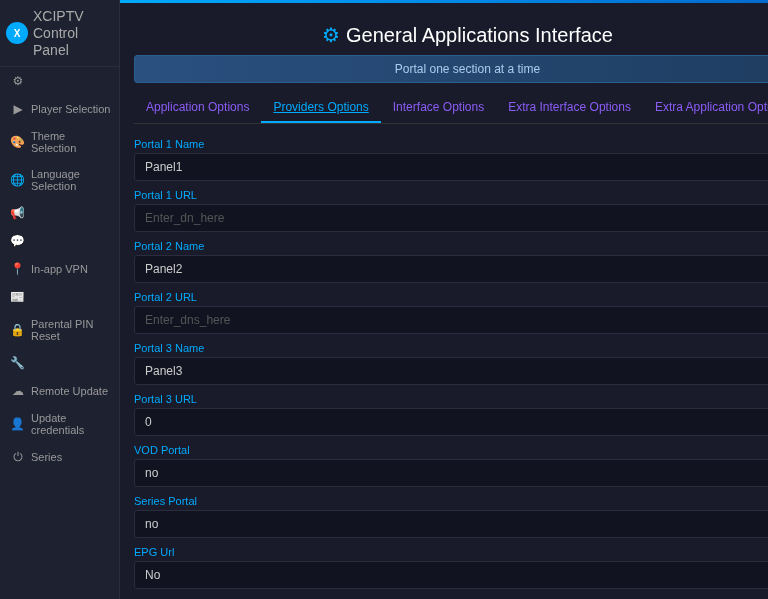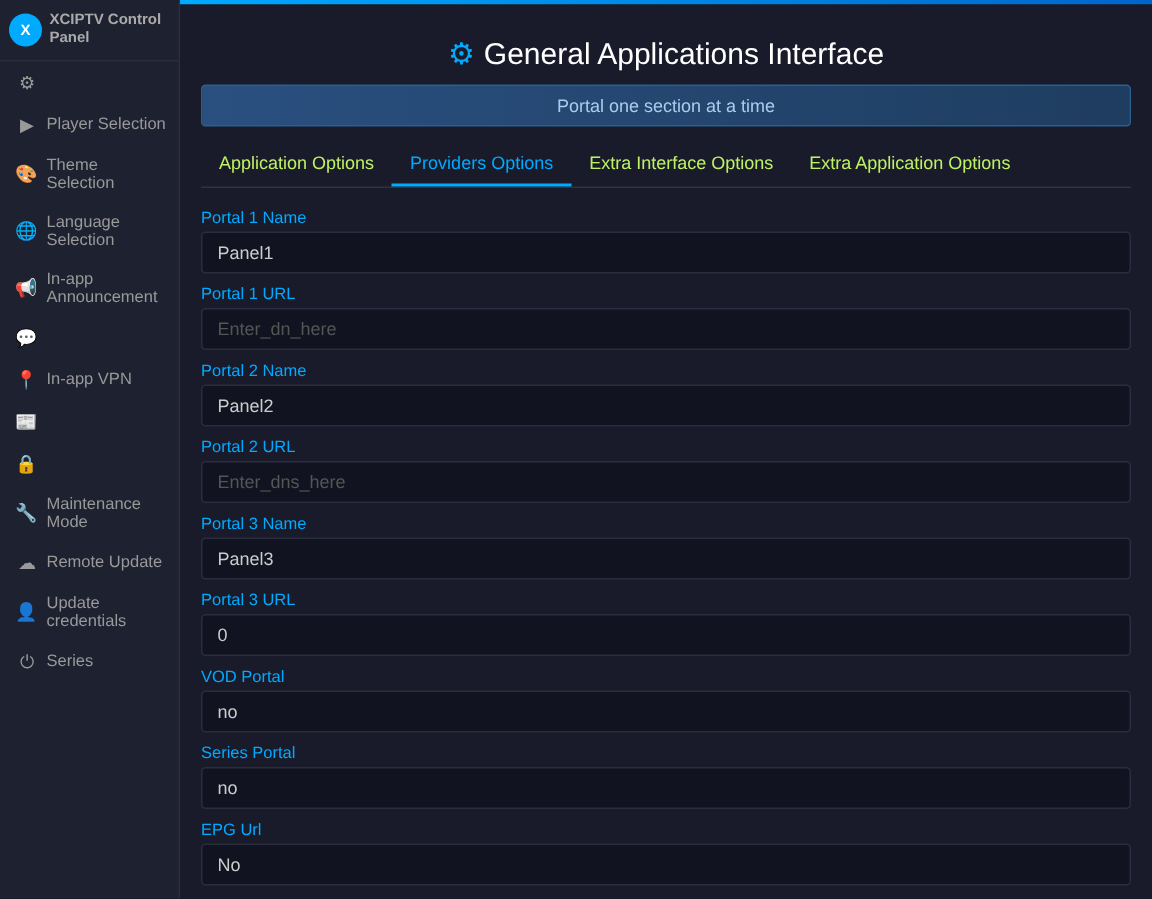--- a/index.html
+++ b/index.html
@@ -37,24 +37,23 @@
       border-radius: 50%;
       display: flex;
       align-items: center;
       justify-content: center;
       font-size: 10px;
       color: #fff;
       font-weight: bold;
       flex-shrink: 0;
     }
     .sidebar-title {
-      font-size: 10px;
+      font-size: 14px;
       color: #aaa;
       line-height: 1.2;
-      font-weight: bold;
     }
     .sidebar-item {
       display: flex;
       align-items: center;
       gap: 6px;
       padding: 7px 8px;
       cursor: pointer;
       border-left: 3px solid transparent;
       color: #999;
       font-size: 11px;
@@ -118,28 +117,29 @@
     
     .tabs {
       display: flex;
       border-bottom: 1px solid #333;
       margin-bottom: 14px;
       gap: 0;
     }
     .tab {
       padding: 7px 12px;
       cursor: pointer;
-      color: #bef264;
+      color: #8b5cf6;
       font-size: 12px;
       border-bottom: 2px solid transparent;
       white-space: nowrap;
     }
     .tab.active {
       color: #00aaff;
       border-bottom-color: #00aaff;
+      text-decoration: underline;
     }
 
     
     .form-section {
       display: flex;
       flex-direction: column;
       gap: 0;
     }
     .form-group {
       margin-bottom: 8px;
@@ -198,38 +198,37 @@
       <div class="sidebar-item">
     <span class="si-icon">🎨</span>
     <span>Theme Selection</span>
   </div>
       <div class="sidebar-item">
     <span class="si-icon">🌐</span>
     <span>Language Selection</span>
   </div>
       <div class="sidebar-item">
     <span class="si-icon">📢</span>
-    <span>In-app Announcement</span>
   </div>
       <div class="sidebar-item">
     <span class="si-icon">💬</span>
   </div>
       <div class="sidebar-item">
     <span class="si-icon">📍</span>
     <span>In-app VPN</span>
   </div>
       <div class="sidebar-item">
     <span class="si-icon">📰</span>
   </div>
       <div class="sidebar-item">
     <span class="si-icon">🔒</span>
+    <span>Parental PIN Reset</span>
   </div>
       <div class="sidebar-item">
     <span class="si-icon">🔧</span>
-    <span>Maintenance Mode</span>
   </div>
       <div class="sidebar-item">
     <span class="si-icon">☁</span>
     <span>Remote Update</span>
   </div>
       <div class="sidebar-item">
     <span class="si-icon">👤</span>
     <span>Update credentials</span>
   </div>
       <div class="sidebar-item">
@@ -251,20 +250,21 @@
         </h1>
       </div>
 
       <div class="notice-bar">
         <span>Portal one section at a time</span>
       </div>
 
       <div class="tabs" id="tabs-container">
           <div class="tab">Application Options</div>
           <div class="tab active">Providers Options</div>
+          <div class="tab">Interface Options</div>
           <div class="tab">Extra Interface Options</div>
           <div class="tab">Extra Application Options</div>
         </div>
 
       <div class="form-section" id="form-container">
           <div class="form-group"><label class="form-label">Portal 1 Name</label><input type="text" class="form-input" placeholder="" value="Panel1" style=""></div>
           <div class="form-group"><label class="form-label">Portal 1 URL</label><input type="text" class="form-input" placeholder="Enter_dn_here" style=""></div>
           <div class="form-group"><label class="form-label">Portal 2 Name</label><input type="text" class="form-input" placeholder="" value="Panel2" style=""></div>
           <div class="form-group"><label class="form-label">Portal 2 URL</label><input type="text" class="form-input" placeholder="Enter_dns_here" style=""></div>
           <div class="form-group"><label class="form-label">Portal 3 Name</label><input type="text" class="form-input" placeholder="" value="Panel3" style=""></div>

